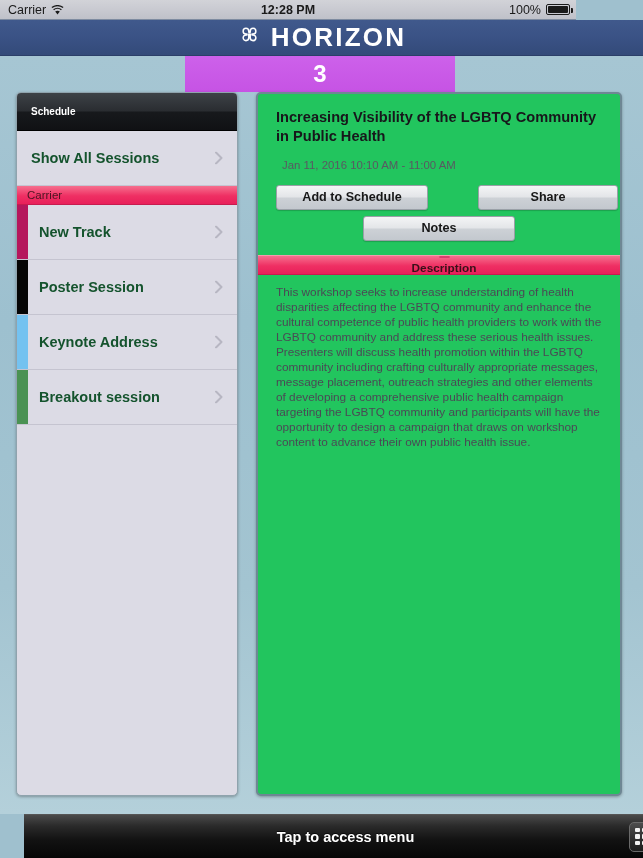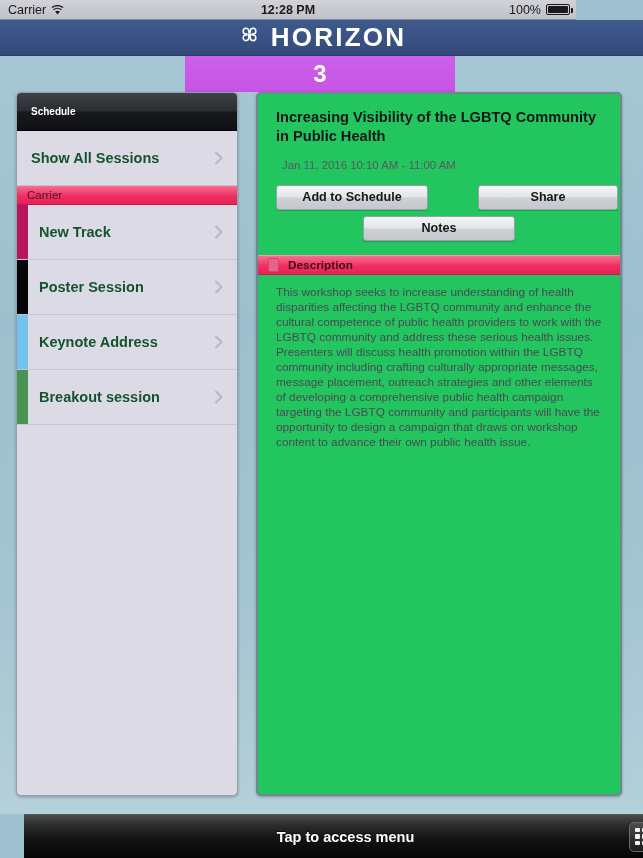--- a/index.html
+++ b/index.html
@@ -129,23 +129,23 @@
     box-shadow:0 1px 1px rgba(0,0,0,.18);
     cursor:pointer;
   }
   .btn-add{ width:152px; }
   .btn-share{ width:140px; }
   .btn-notes{ width:152px; margin:6px auto 0 auto; }
 
   .section-header{
     margin-top:14px; height:20px;
     background:linear-gradient(to bottom,#f56f8e 0%,#ef2f63 55%,#e8205a 100%);
-    display:flex; align-items:center; gap:9px; padding-left:10px;
+    display:flex; align-items:center; gap:3px; padding-left:10px;
     font-size:11.8px; font-weight:bold; color:#3a1019;
-    border-top:1px solid #f79aae; border-bottom:1px solid #c71b4e;
+    border-top:1px solid #f79aae; border-bottom:1px solid #c71b4e;flex-direction:column;
   }
   .doc-icon{
     width:11px; height:14px; border-radius:2px;
     background:#e8628a;
     border:1px solid #d83f6d;
   }
   .desc-body{
     padding:10px 18px 0 18px;
     font-size:11.8px; line-height:1.28; color:#4a4a55;
   }

